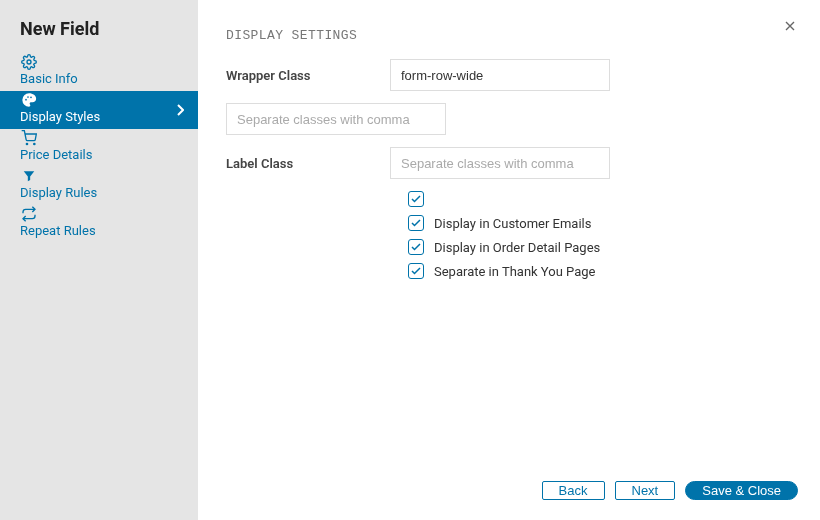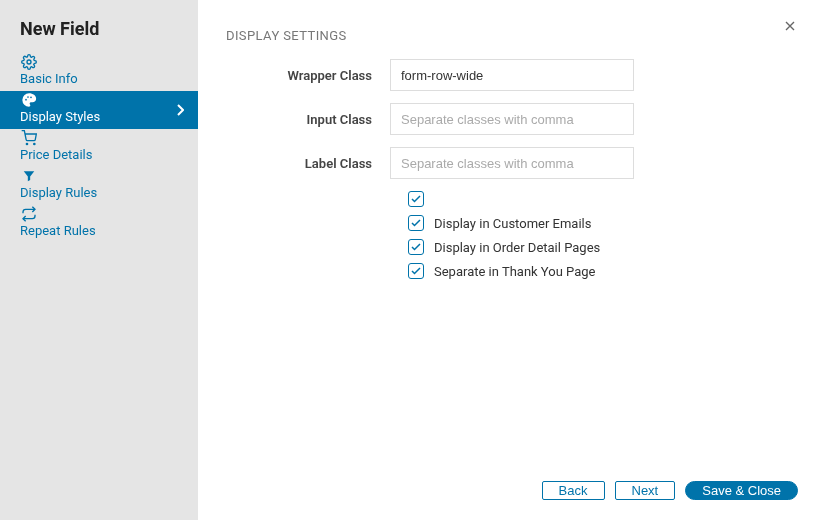--- a/index.html
+++ b/index.html
@@ -6,25 +6,25 @@
   html, body { width: 820px; height: 520px; font-family: -apple-system, "Segoe UI", Roboto, Arial, sans-serif; color: #333; background: #fff; overflow: hidden; }
   .container { display: flex; width: 100%; height: 100%; }
   .sidebar { width: 198px; background: #e5e5e5; padding-top: 18px; border-right: 0; }
   .sidebar-title { font-size: 18px; font-weight: 700; color: #222; padding: 0 20px 14px 20px; }
   .nav-item { display: flex; align-items: flex-start; height: 38px; padding: 0 20px; font-size: 13px; color: #0073aa; cursor: pointer; position: relative; flex-direction: column; }
   .nav-item .icon { width: 18px; height: 18px; margin-right: 10px; display: inline-flex; align-items: center; justify-content: center; flex-shrink: 0; }
   .nav-item.active { background: #0073aa; color: #fff; }
   .nav-item.active .chev { position: absolute; right: 14px; top: 50%; transform: translateY(-50%); }
   .main { flex: 1; background: #fff; display: flex; flex-direction: column; position: relative; }
   .close-btn { position: absolute; top: 18px; right: 22px; cursor: pointer; color: #666; }
-  .section-title { font-size: 13px; letter-spacing: .4px; color: #777; padding: 28px 0 6px 28px; }
+  .section-title { font-size: 13px; letter-spacing: .4px; color: #777; padding: 28px 0 6px 28px; font-family: Liberation Mono, monospace; }
   .form-area { padding: 10px 28px 0 28px; }
   .row { display: flex; align-items: center; margin-bottom: 12px; }
-  .row .label { width: 164px; text-align: right; font-size: 13px; font-weight: 600; color: #444; padding-right: 18px; }
-  .row input[type=text] { width: 244px; height: 32px; border: 1px solid #ddd; padding: 0 10px; font-size: 13px; color: #333; }
+  .row .label { width: 164px; text-align: left; font-size: 13px; font-weight: 600; color: #444; padding-right: 18px; }
+  .row input[type=text] { width: 220px; height: 32px; border: 1px solid #ddd; padding: 0 10px; font-size: 13px; color: #333; }
   .row input[type=text]::placeholder { color: #aaa; }
   .checks { padding-left: 182px; }
   .check-row { display: flex; align-items: center; font-size: 13px; color: #333; margin-bottom: 8px; }
   .check-row .cb { width: 16px; height: 16px; border: 1px solid #0073aa; border-radius: 3px; margin-right: 10px; display: inline-flex; align-items: center; justify-content: center; cursor: pointer; }
   .check-row .cb svg { display:block; }
   .footer { margin-top: auto; padding: 0 22px 20px 0; display: flex; justify-content: flex-end; gap: 10px; }
   .btn { height: 19px; padding: 0 16px; font-size: 13px; border: 1px solid #0073aa; background: #fff; color: #0073aa; cursor: pointer; border-radius: 2px; }
   .btn.primary { background: #0073aa; color: #fff; border-radius: 13px; }
   svg { display: block; }
 </style>
@@ -103,21 +103,20 @@
     </div>
 
     <div class="section-title">DISPLAY SETTINGS</div>
 
     <div class="form-area">
       <div class="row">
         <div class="label">Wrapper Class</div>
         <input type="text" value="form-row-wide" style="">
       </div>
       <div class="row">
-        <div class="label">Input Class</div>
         <input type="text" placeholder="Separate classes with comma" style="">
       </div>
       <div class="row">
         <div class="label">Label Class</div>
         <input type="text" placeholder="Separate classes with comma" style="">
       </div>
 
       <div class="checks">
         <div class="check-row">
           <span class="cb">

